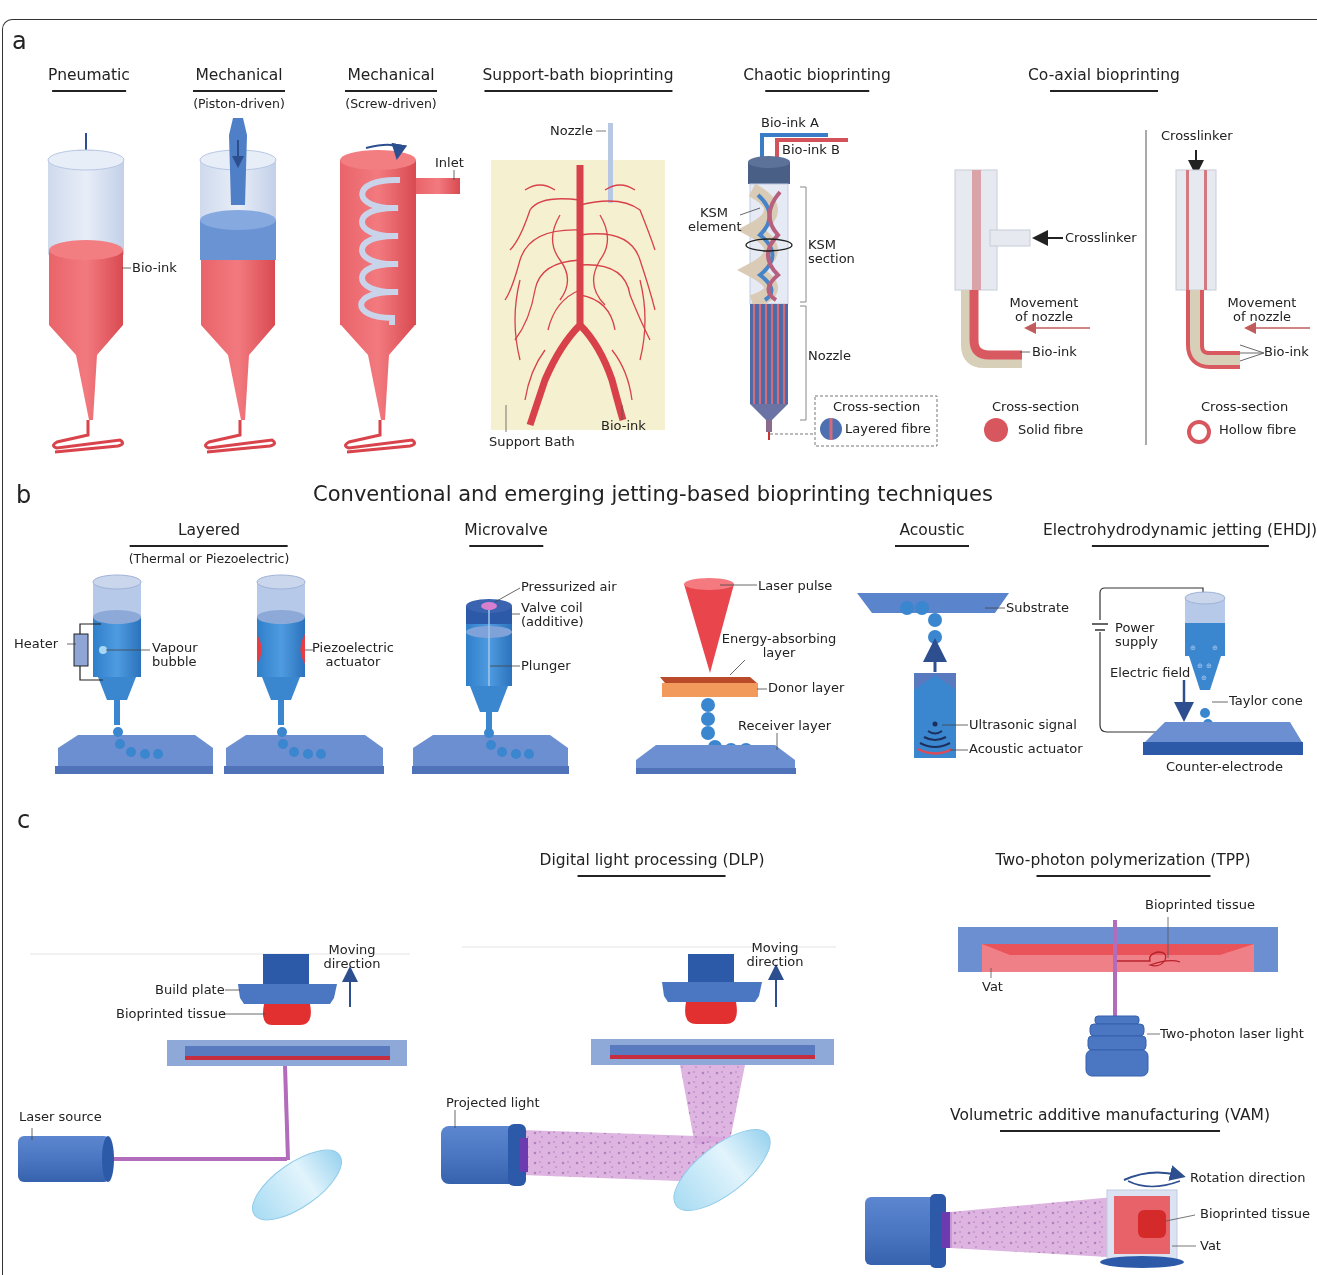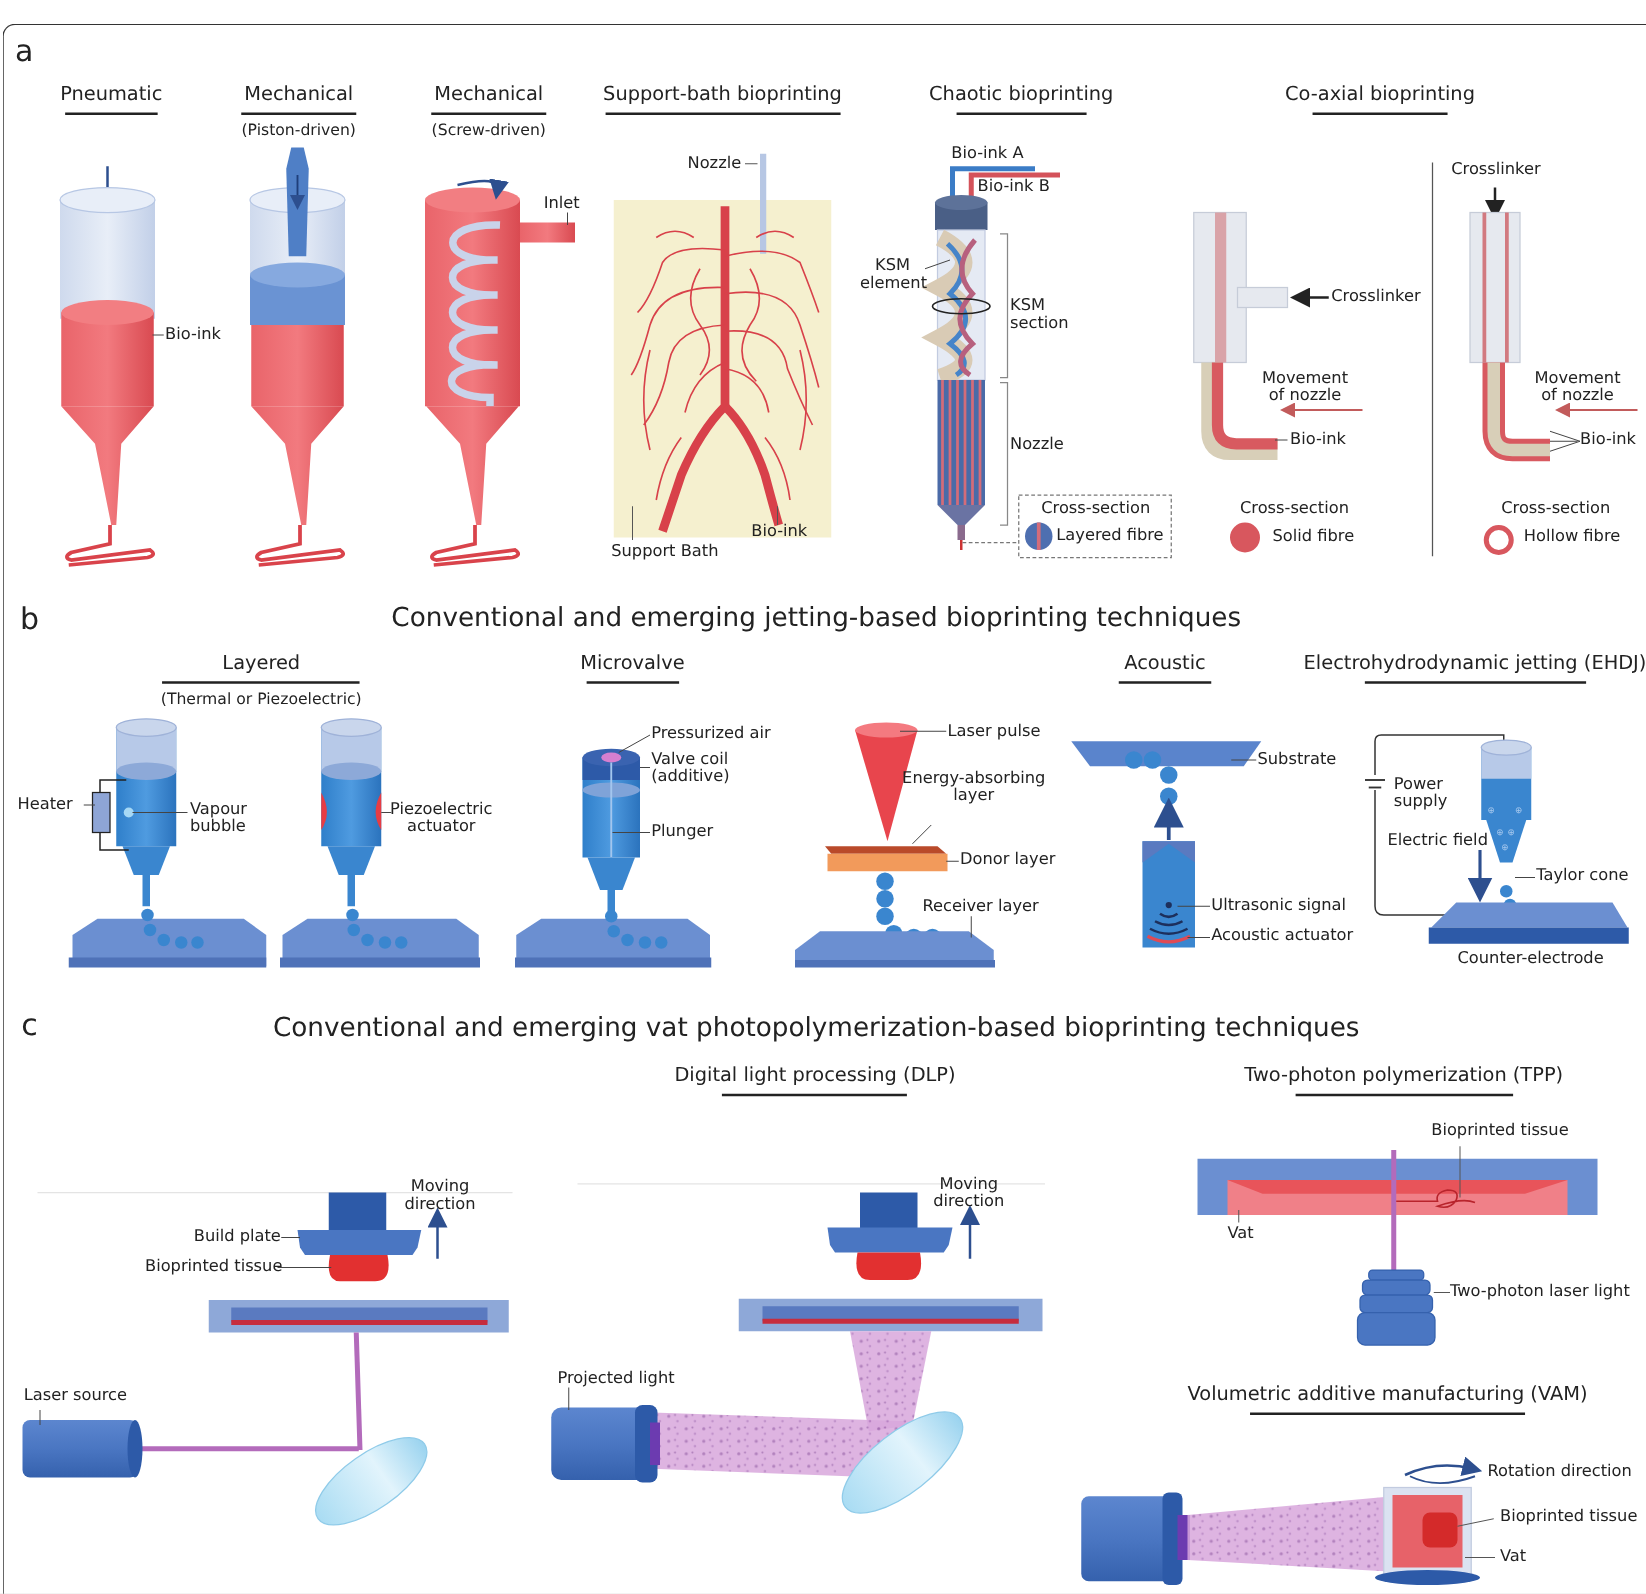--- a/index.html
+++ b/index.html
@@ -503,39 +503,38 @@
     <span>Piezoelectric</span><br>
     <span>actuator</span>
   </div>
   <div class="lbl" style="left:521px;top:580px">Pressurized air</div>
   <div class="lbl" style="left:521px;top:601px">
     <span>Valve coil</span><br>
     <span>(additive)</span>
   </div>
   <div class="lbl" style="left:521px;top:659px">Plunger</div>
   <div class="lbl" style="left:758px;top:579px">Laser pulse</div>
-  <div class="lbl c" style="left:720px;top:616px;width:118px">
+  <div class="lbl c" style="left:720px;top:632px;width:118px">
     <span>Energy-absorbing</span><br>
     <span>layer</span>
   </div>
   <div class="lbl" style="left:768px;top:681px">Donor layer</div>
   <div class="lbl" style="left:738px;top:719px">Receiver layer</div>
   <div class="lbl" style="left:1006px;top:601px">Substrate</div>
   <div class="lbl" style="left:969px;top:718px">Ultrasonic signal</div>
   <div class="lbl" style="left:969px;top:742px">Acoustic actuator</div>
   <div class="lbl" style="left:1115px;top:621px">
     <span>Power</span><br>
     <span>supply</span>
   </div>
   <div class="lbl" style="left:1110px;top:666px">Electric  field</div>
   <div class="lbl" style="left:1229px;top:694px">Taylor cone</div>
   <div class="lbl" style="left:1166px;top:760px">Counter-electrode</div>
 
   <div class="panel-letter" style="left:17px;top:806px">c</div>
-  <div class="panel-title" style="left:653px;top:810px">Conventional and emerging vat photopolymerization-based bioprinting techniques</div>
 
   <div class="sub" style="left:652px;top:851px">
     <span class="name">Digital light processing (DLP)</span>
     <span class="rule" style="width:148px"></span>
   </div>
   <div class="sub" style="left:1123px;top:851px">
     <span class="name">Two-photon polymerization (TPP)</span>
     <span class="rule" style="width:174px"></span>
   </div>
   <div class="sub" style="left:1110px;top:1106px">

